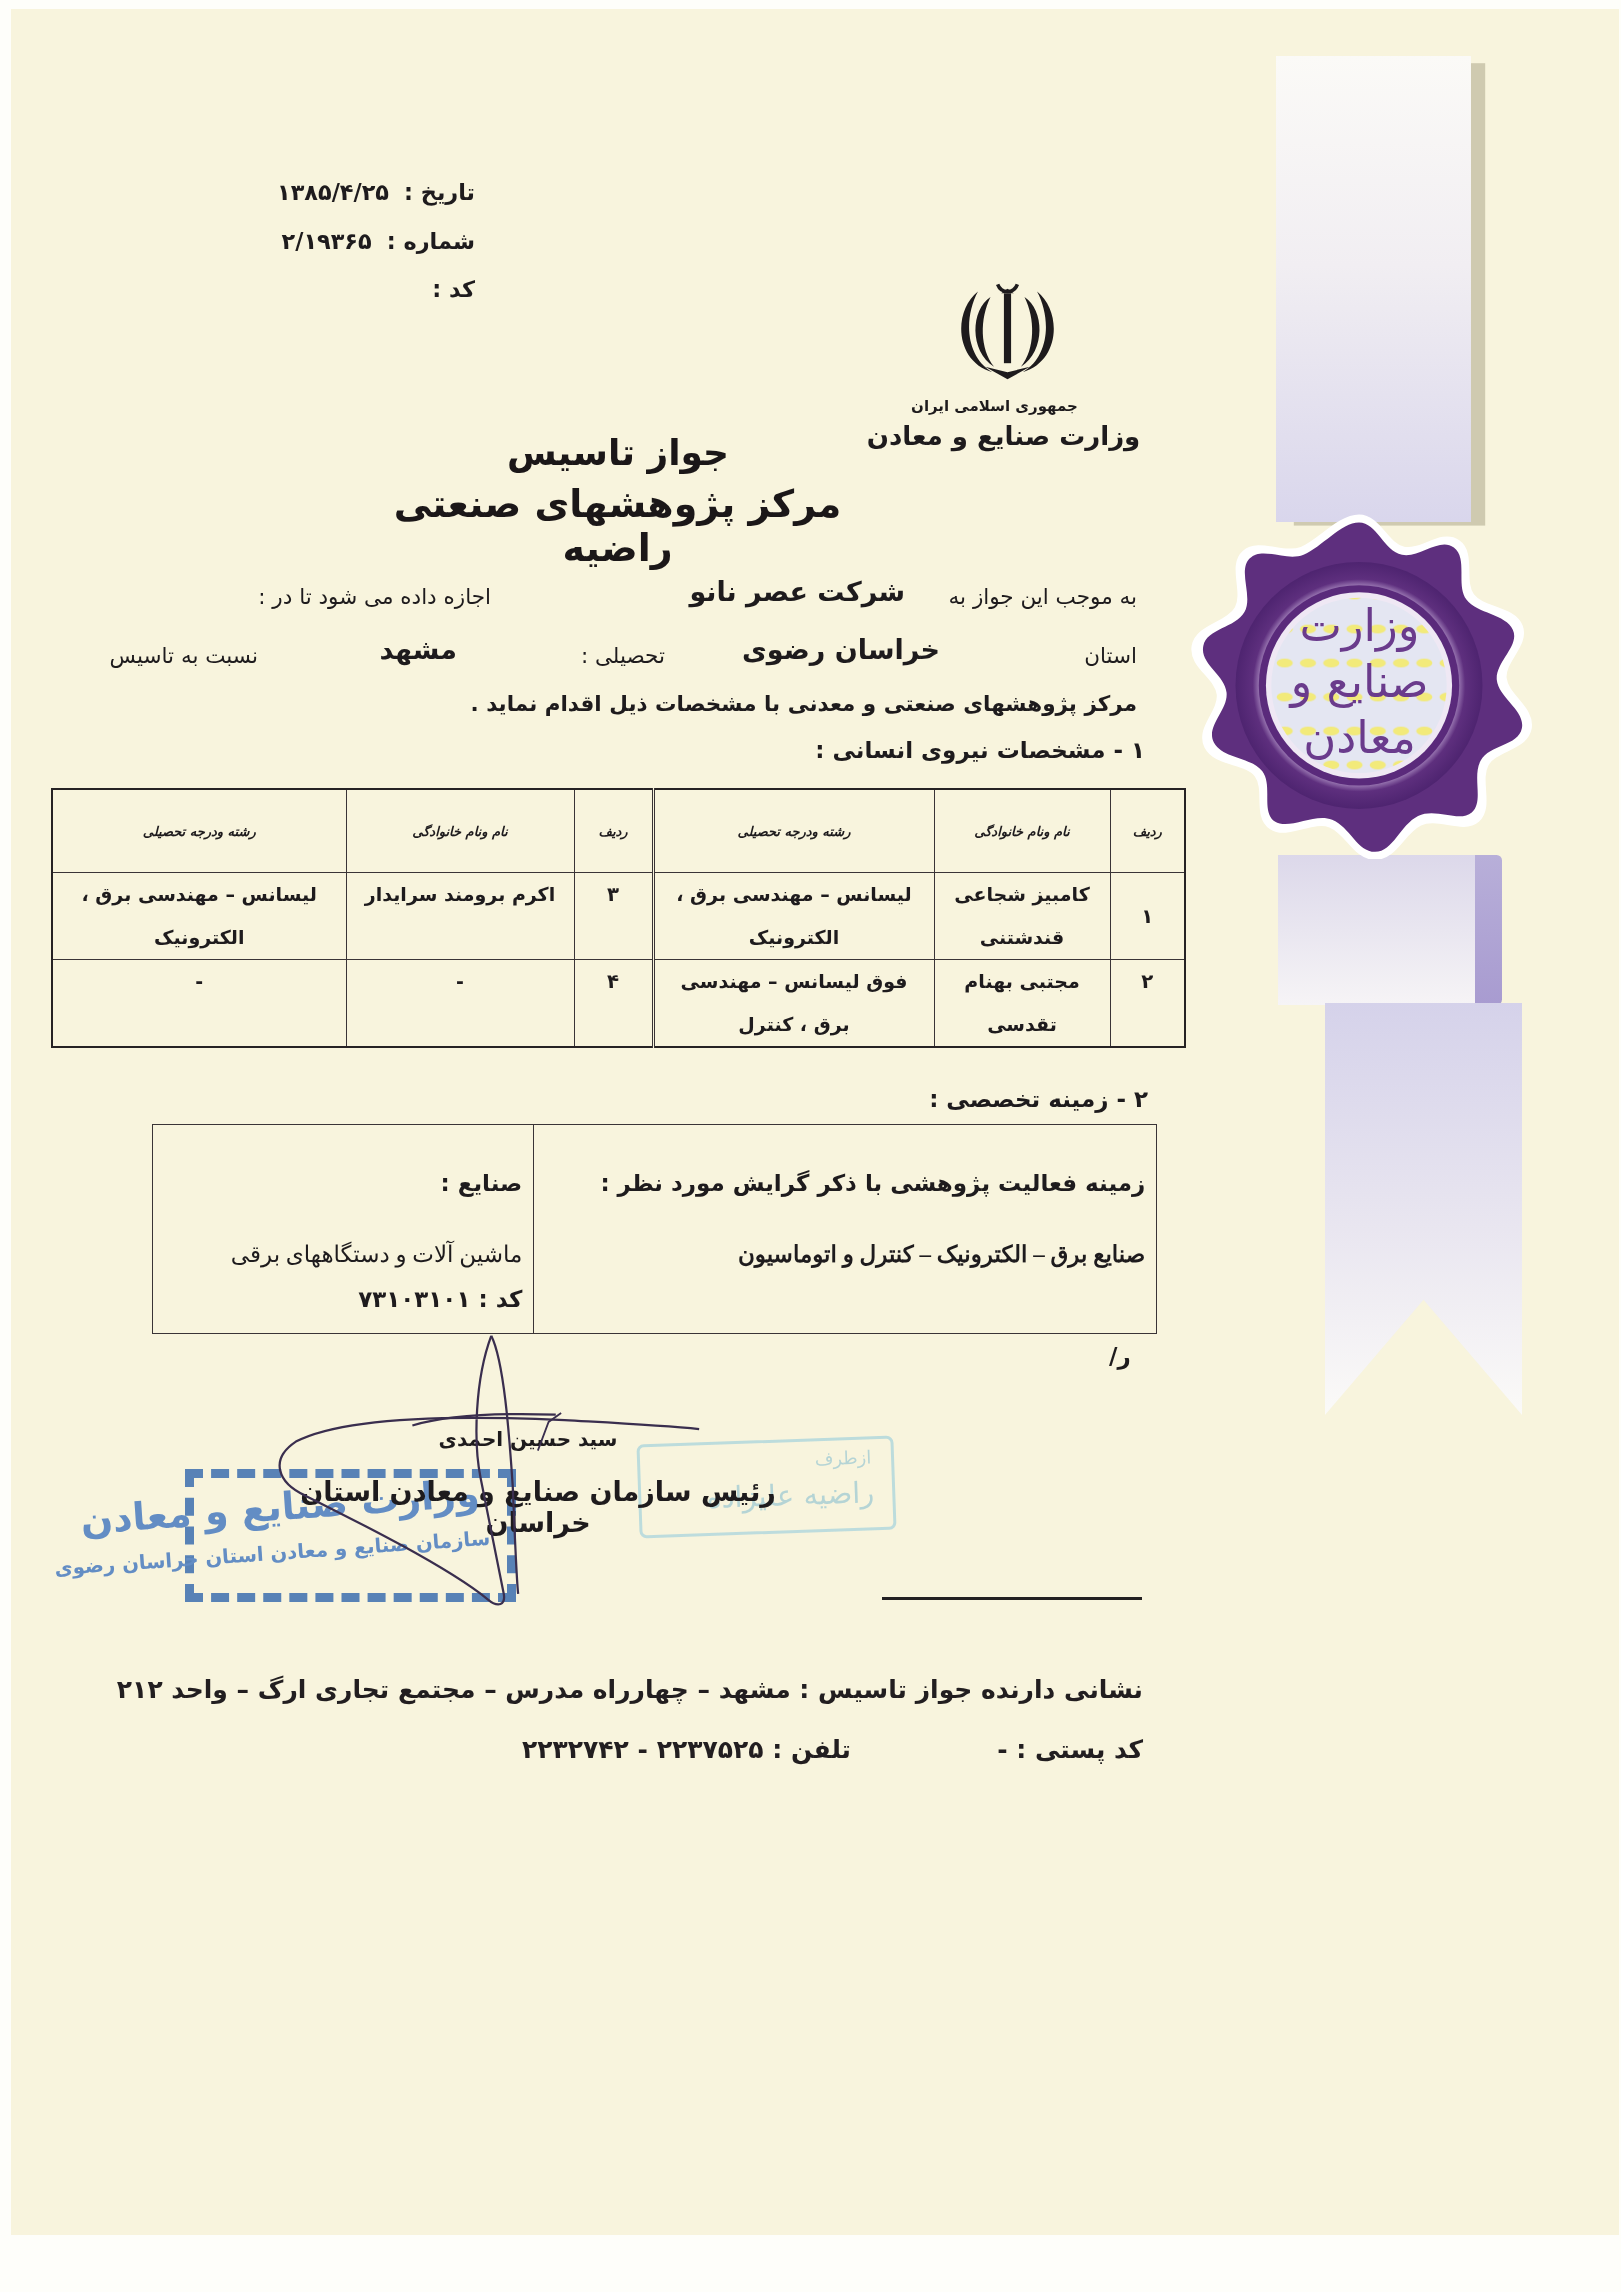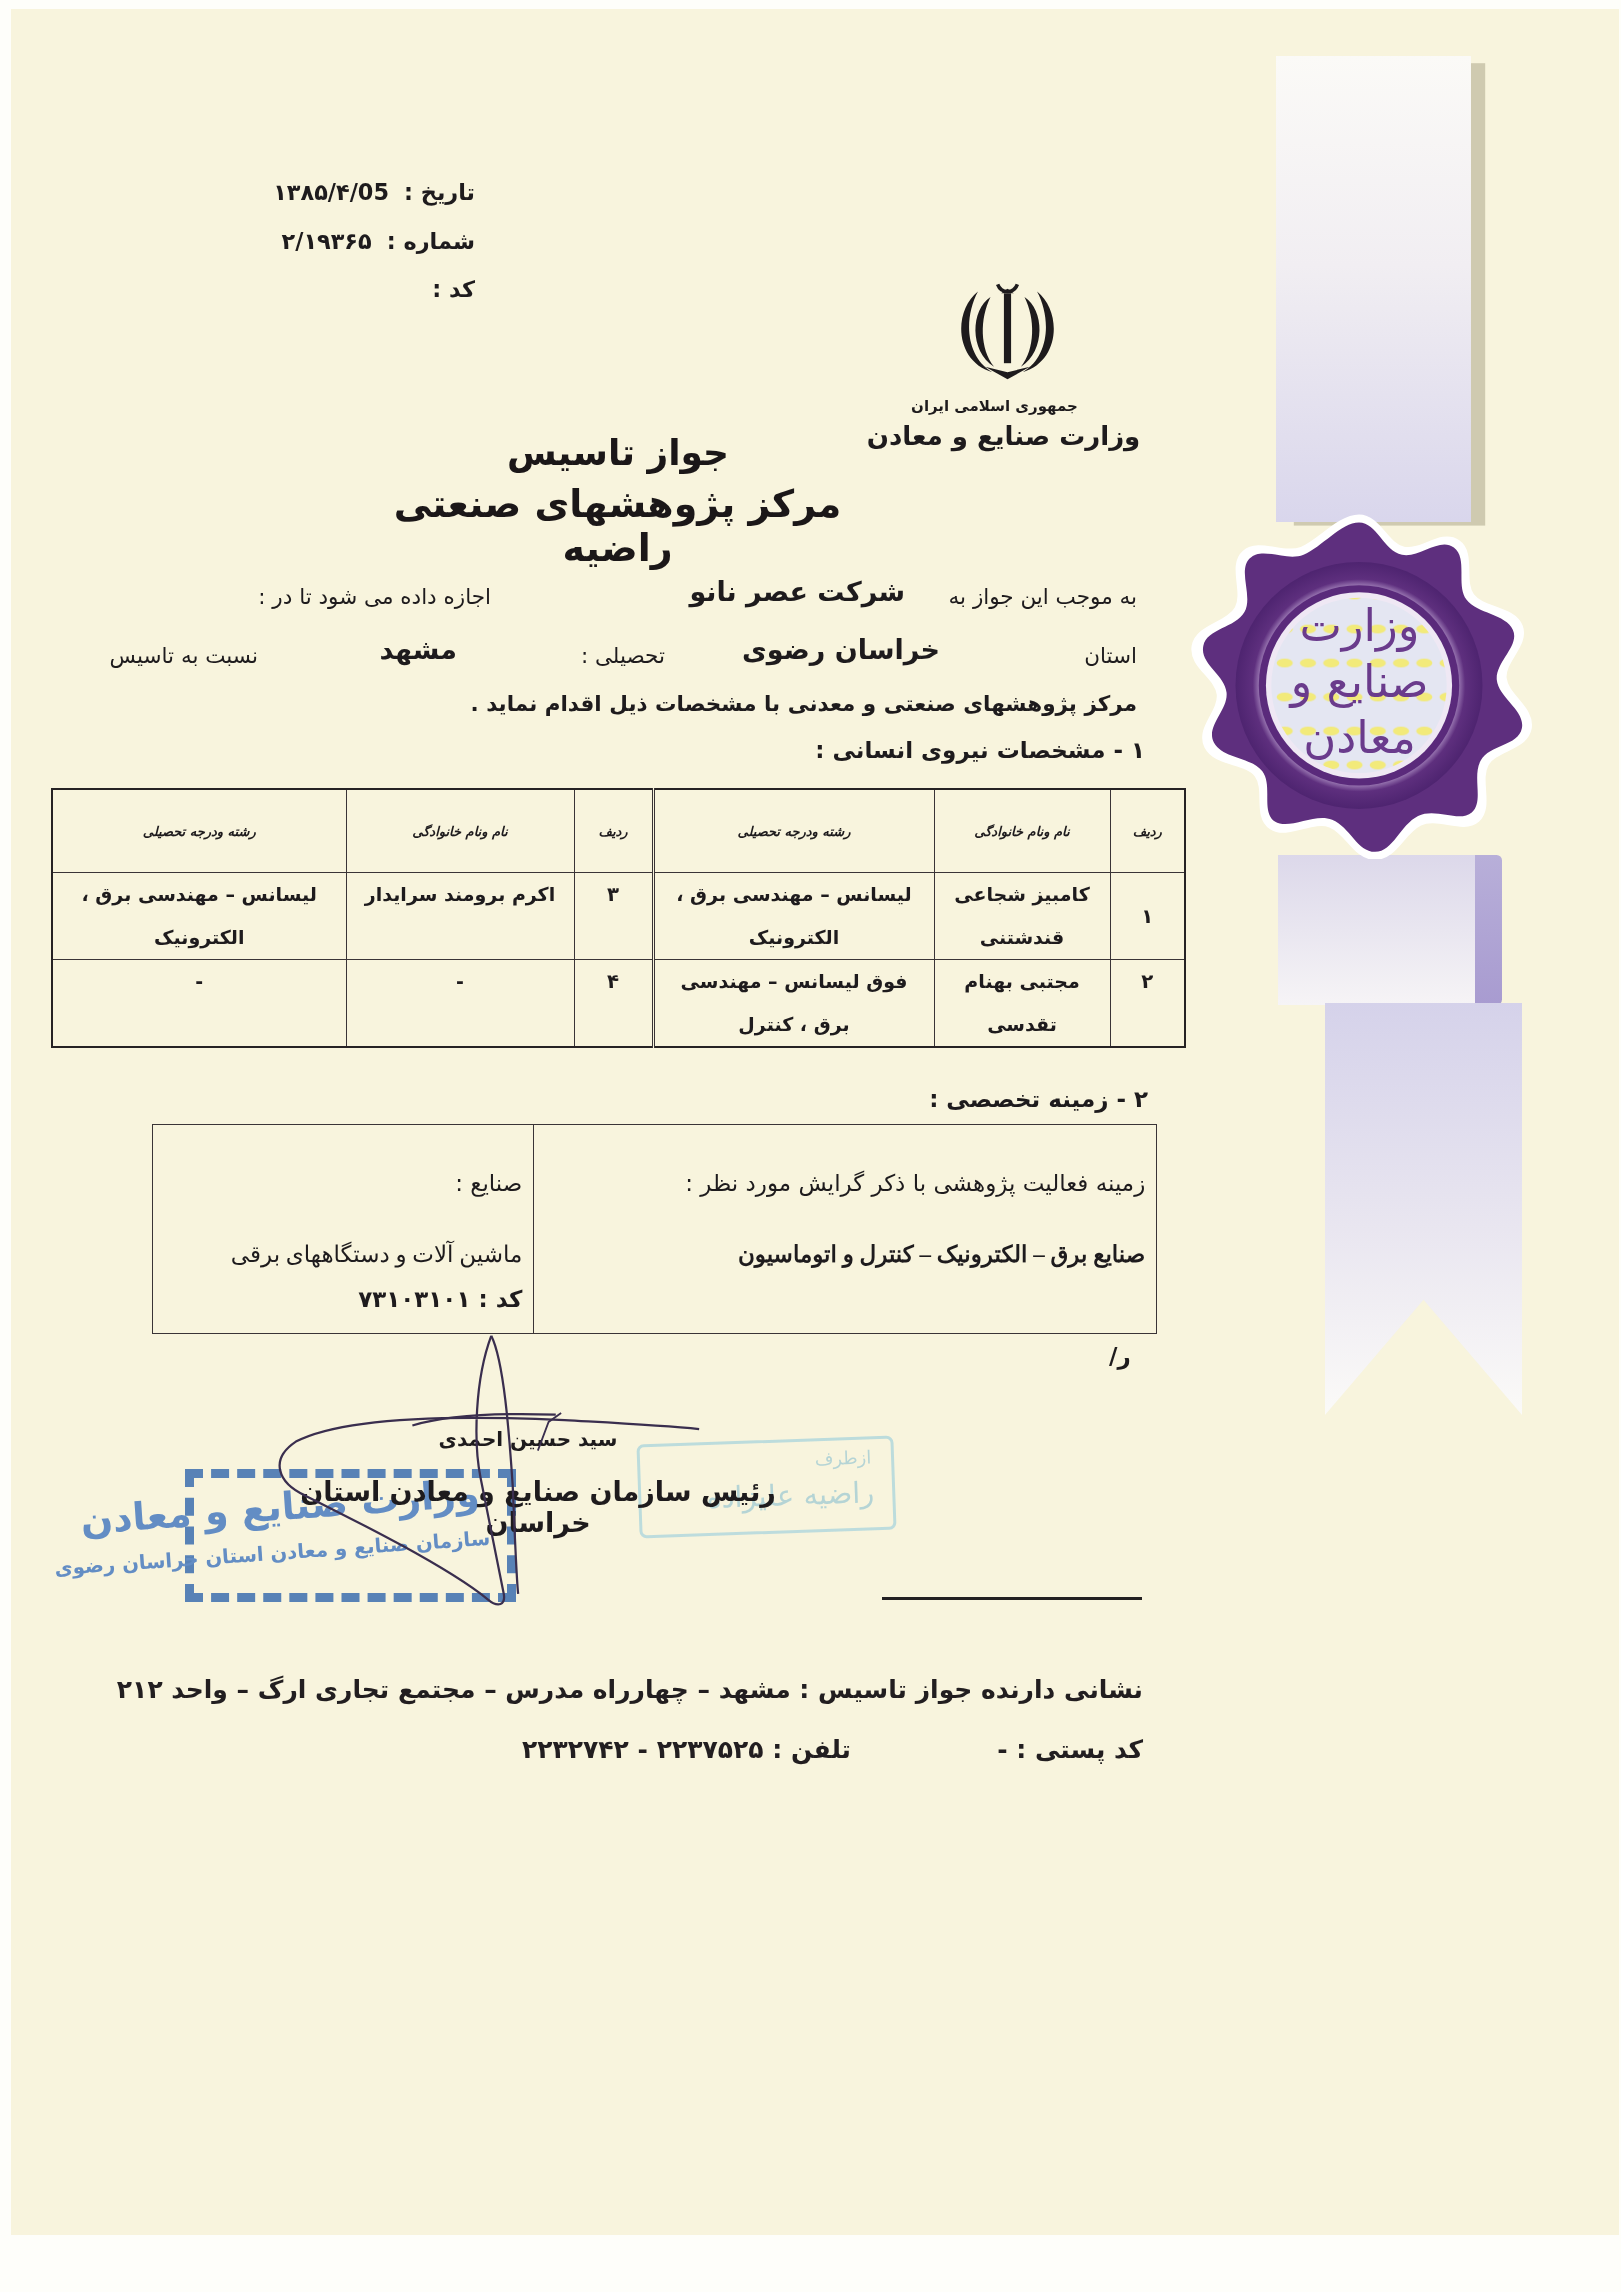--- a/index.html
+++ b/index.html
@@ -52,21 +52,21 @@
   .hr-table td.idx { vertical-align: middle; font-size: 19.7px; }
   .hr-table td.idx.top { vertical-align: top; }
 
   
   .spec-box {
     left: 152px; top: 1124px; width: 1003px; height: 208px;
     border: 1.8px solid #3a3436; direction: rtl; display: flex;
   }
   .spec-main { width: 622px; border-left: 1.8px solid #3a3436; position: relative; }
   .spec-side { flex: 1; position: relative; }
-  .spec-label { position: absolute; right: 10.7px; top: 45px; font-size: 23px; font-weight: 400; white-space: nowrap; }
+  .spec-label { position: absolute; right: 10.7px; top: 45px; font-size: 23px; font-weight: 700; white-space: nowrap; }
   .spec-val { position: absolute; right: 10.7px; top: 116px; font-size: 23px; font-weight: bold; white-space: nowrap; font-family: Liberation Serif, serif; }
   .spec-code { position: absolute; right: 10.7px; top: 161px; font-size: 23px; font-weight: bold; white-space: nowrap; }
 
   
   .signer-name { left: 376px; top: 1427px; width: 304px; text-align: center; font-size: 20px; font-weight: 900; }
   .signer-title { left: 287px; top: 1476px; width: 502px; text-align: center; font-size: 27px; font-weight: 900; }
 
   .stamp-blue {
     left: 185px; top: 1469px; width: 331px; height: 133px;
     border: 9px dashed #3d6fb0; opacity: 0.85; box-sizing: border-box;
@@ -147,21 +147,21 @@
   <circle cx="200" cy="196" r="98" fill="url(#dots)"></circle>
 </svg>
 <div class="abs seal-text rtl">
   <div>وزارت</div>
   <div>صنایع و</div>
   <div>معادن</div>
 </div>
 
 <div class="abs meta rtl" style="top:179px;">
   <span>تاریخ :</span>
-  <span class="val">۱۳۸۵/۴/05</span>
+  <span class="val">۱۳۸۵/۴/۲۵</span>
 </div>
 <div class="abs meta rtl" style="top:228px;">
   <span>شماره :</span>
   <span class="val">۲/۱۹۳۶۵</span>
 </div>
 <div class="abs meta rtl" style="top:276px;">
   <span>کد :</span>
   <span class="val"></span>
 </div>
 

